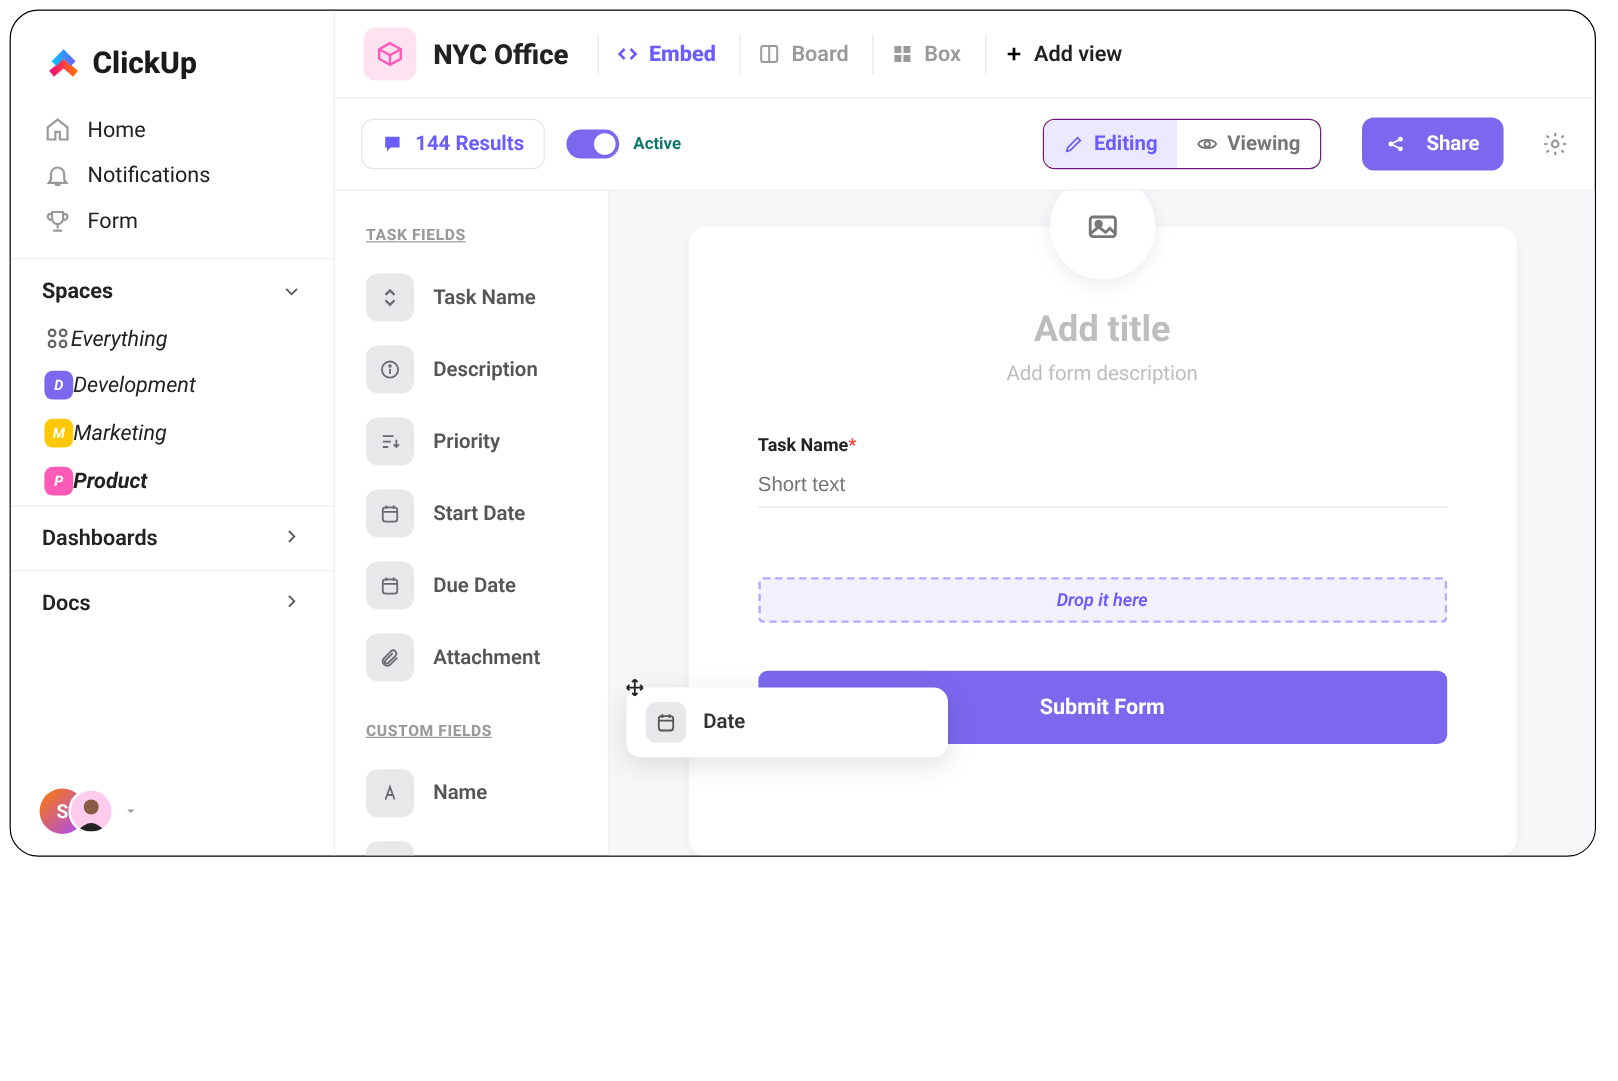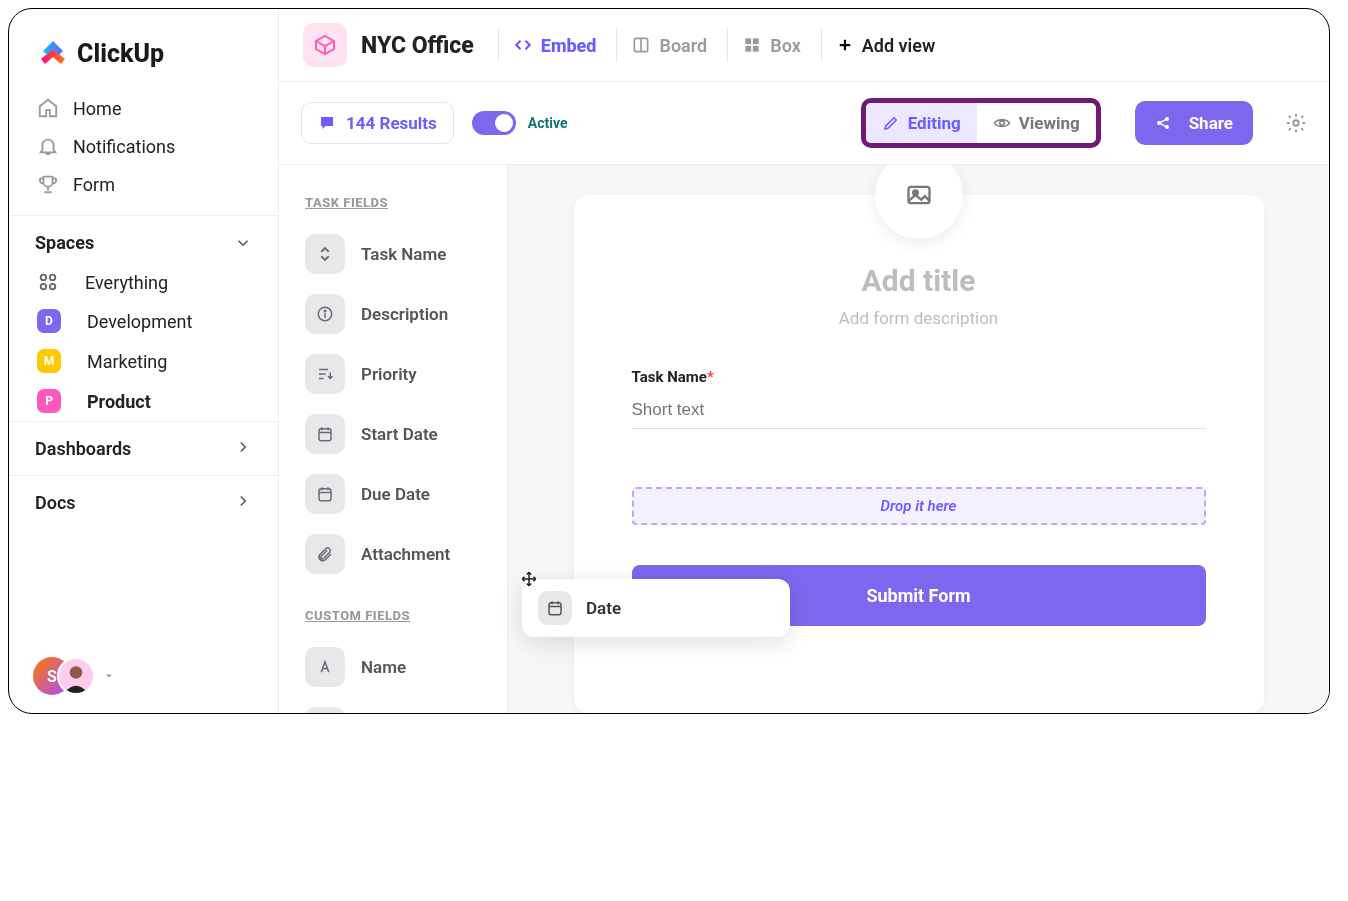--- a/index.html
+++ b/index.html
@@ -9,21 +9,21 @@
   
   .sidebar { width:270px; border-right:1px solid #eee; display:flex; flex-direction:column; position:relative; }
   .logo-row { padding:28px 28px 20px 28px; display:flex; align-items:center; gap:8px; }
   .logo-mark { width:32px; height:32px; }
   .logo-text { font-size:25px; font-weight:800; color:#1a1a1a; }
   .nav-item { display:flex; align-items:center; gap:14px; padding:8px 28px; font-size:18px; color:#222; cursor:default; }
   .nav-item .nicon { width:22px; height:22px; color:#9a9a9a; flex-shrink:0; }
   .divider { border-top:1px solid #eee; margin-top:12px; }
   .spaces-header { display:flex; justify-content:space-between; align-items:center; padding:16px 26px 10px 26px; font-size:18px; font-weight:700; color:#222; }
   .chev { width:18px; height:18px; color:#555; }
-  .space-row { display:flex; align-items:center; gap:26px; padding:8px 28px; font-size:18px; color:#222; }
+  .space-row { display:flex; align-items:center; gap:0; padding:8px 28px; font-size:18px; color:#222;font-style:italic; }
   .space-row.bold { font-weight:700; }
   .sq { width:24px; height:24px; border-radius:7px; display:flex; align-items:center; justify-content:center; font-size:12px; font-weight:700; color:#fff; }
   .sq-dev { background:#7b68ee; }
   .sq-mkt { background:#ffc800; }
   .sq-prod { background:#ff5ab8; }
   .every { width:22px; height:22px; color:#666; }
   .section-header { display:flex; justify-content:space-between; align-items:flex-start; padding:16px 26px; font-size:18px; font-weight:600; border-top:1px solid #eee; color:#222; }
   .avatar-footer { position:absolute; bottom:18px; left:24px; display:flex; align-items:center; gap:6px; }
   .avatar-stack { position:relative; width:64px; height:38px; }
   .av-circle { width:38px; height:38px; border-radius:50%; position:absolute; display:flex; align-items:center; justify-content:center; font-weight:700; color:#fff; font-size:16px; }
@@ -43,21 +43,21 @@
   .addview { display:flex; align-items:center; gap:8px; padding:6px 14px; font-size:18px; font-weight:600; color:#222; border-left:1px solid #e5e5e5; }
   .addview .plus { width:18px; height:18px; color:#000; }
 
   .toolbar { display:flex; align-items:center; padding:16px 22px; gap:18px; border-bottom:1px solid #eee; }
   .pill { display:flex; align-items:center; gap:10px; padding:10px 16px; border:1px solid #e5e5e5; border-radius:10px; font-size:17px; font-weight:700; color:#6b5cff; }
   .pill .picon { width:18px; height:18px; fill:#6b5cff; }
   .toggle-group { display:flex; align-items:center; gap:12px; }
   .toggle-track { width:44px; height:24px; background:#7b68ee; border-radius:12px; position:relative; }
   .toggle-knob { position:absolute; right:3px; top:3px; width:18px; height:18px; background:#fff; border-radius:50%; }
   .toggle-label { font-size:14px; font-weight:700; color:#0f766e; }
-  .mode-seg { display:flex; border:5px solid #701a75; border-radius:10px; overflow:hidden; margin-left:auto; }
+  .mode-seg { display:flex; border:1px solid #701a75; border-radius:10px; overflow:hidden; margin-left:auto; }
   .seg-btn { display:flex; align-items:center; gap:8px; padding:10px 16px; font-size:17px; font-weight:700; color:#777; }
   .seg-btn.active { background:#ece8ff; color:#6b5cff; }
   .seg-icon { width:18px; height:18px; }
   .share-btn { display:flex; align-items:center; gap:18px; padding:12px 20px; background:#7b68ee; color:#fff; font-size:17px; font-weight:700; border-radius:10px; margin-left:16px; }
   .gear { width:22px; height:22px; color:#999; margin-left:14px; }
 
   .content { flex:1; display:flex; overflow:hidden; }
 
   
   .field-panel { width:228px; padding:18px 0 18px 22px; }

